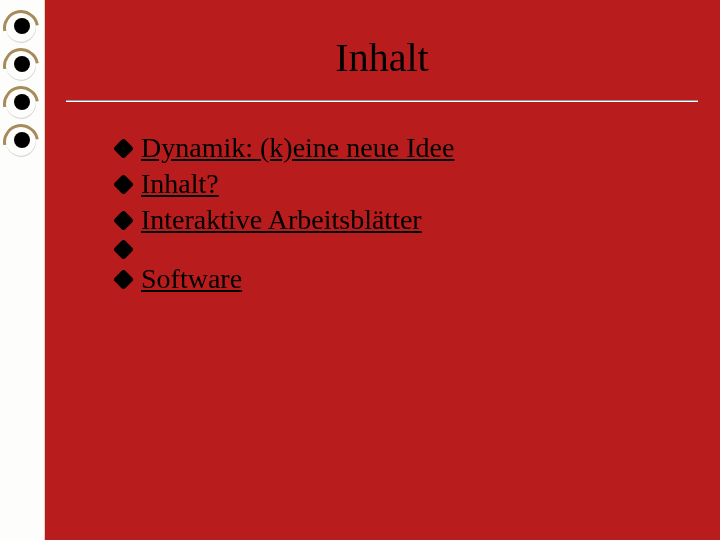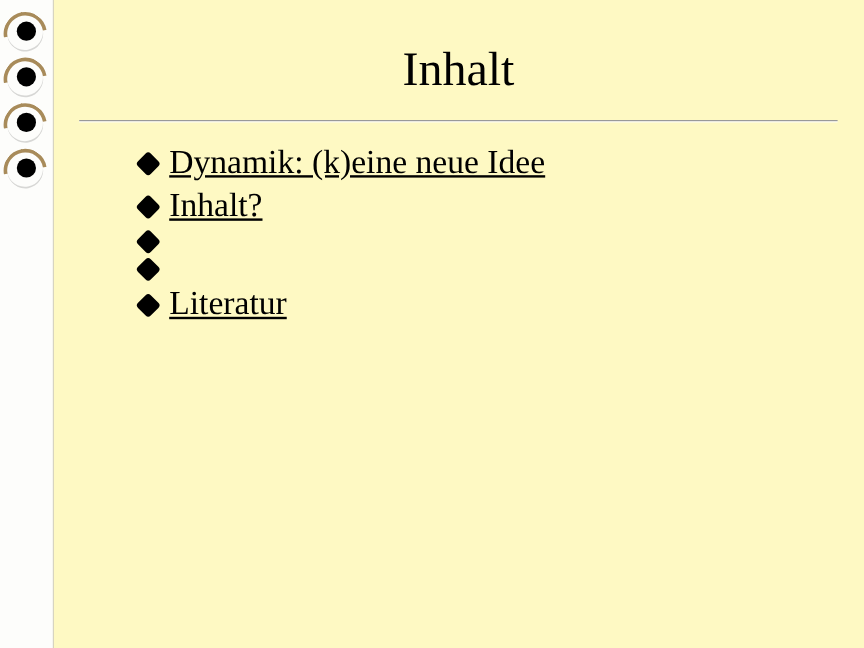--- a/index.html
+++ b/index.html
@@ -6,21 +6,21 @@
     margin: 0;
     padding: 0;
     width: 720px;
     height: 540px;
     overflow: hidden;
   }
   .slide {
     position: relative;
     width: 720px;
     height: 540px;
-    background: #fef9c3;
+    background: #b91c1c;
     font-family: "Times New Roman", Times, serif;
     color: #000;
   }
   
   .binding {
     position: absolute;
     left: 0;
     top: 0;
     bottom: 0;
     width: 44px;
@@ -70,21 +70,21 @@
     top: 100px;
     left: 66px;
     right: 22px;
     height: 0;
     border-top: 1px solid #999;
     box-shadow: 0 1px 0 #fff;
   }
   
   .content {
     position: absolute;
-    top: 118px;
+    top: 130px;
     left: 116px;
     right: 30px;
   }
   .item {
     display: flex;
     align-items: center;
     gap: 10px;
     margin: 0;
     line-height: 1.0;
     font-size: 28px;
@@ -136,23 +136,24 @@
     <div class="item">
       <span class="bullet-icon"></span>
       <a class="item-link">Dynamik: (k)eine neue Idee</a>
     </div>
     <div class="item">
       <span class="bullet-icon"></span>
       <a class="item-link">Inhalt?</a>
     </div>
     <div class="item">
       <span class="bullet-icon"></span>
+      <a class="item-link">Interaktive Arbeitsblätter</a>
     </div>
     <div class="item">
       <span class="bullet-icon"></span>
     </div>
     <div class="item">
       <span class="bullet-icon"></span>
-      <a class="item-link">Literatur</a>
+      <a class="item-link">Software</a>
     </div>
   </div>
 
 </div>
 
 </body></html>

